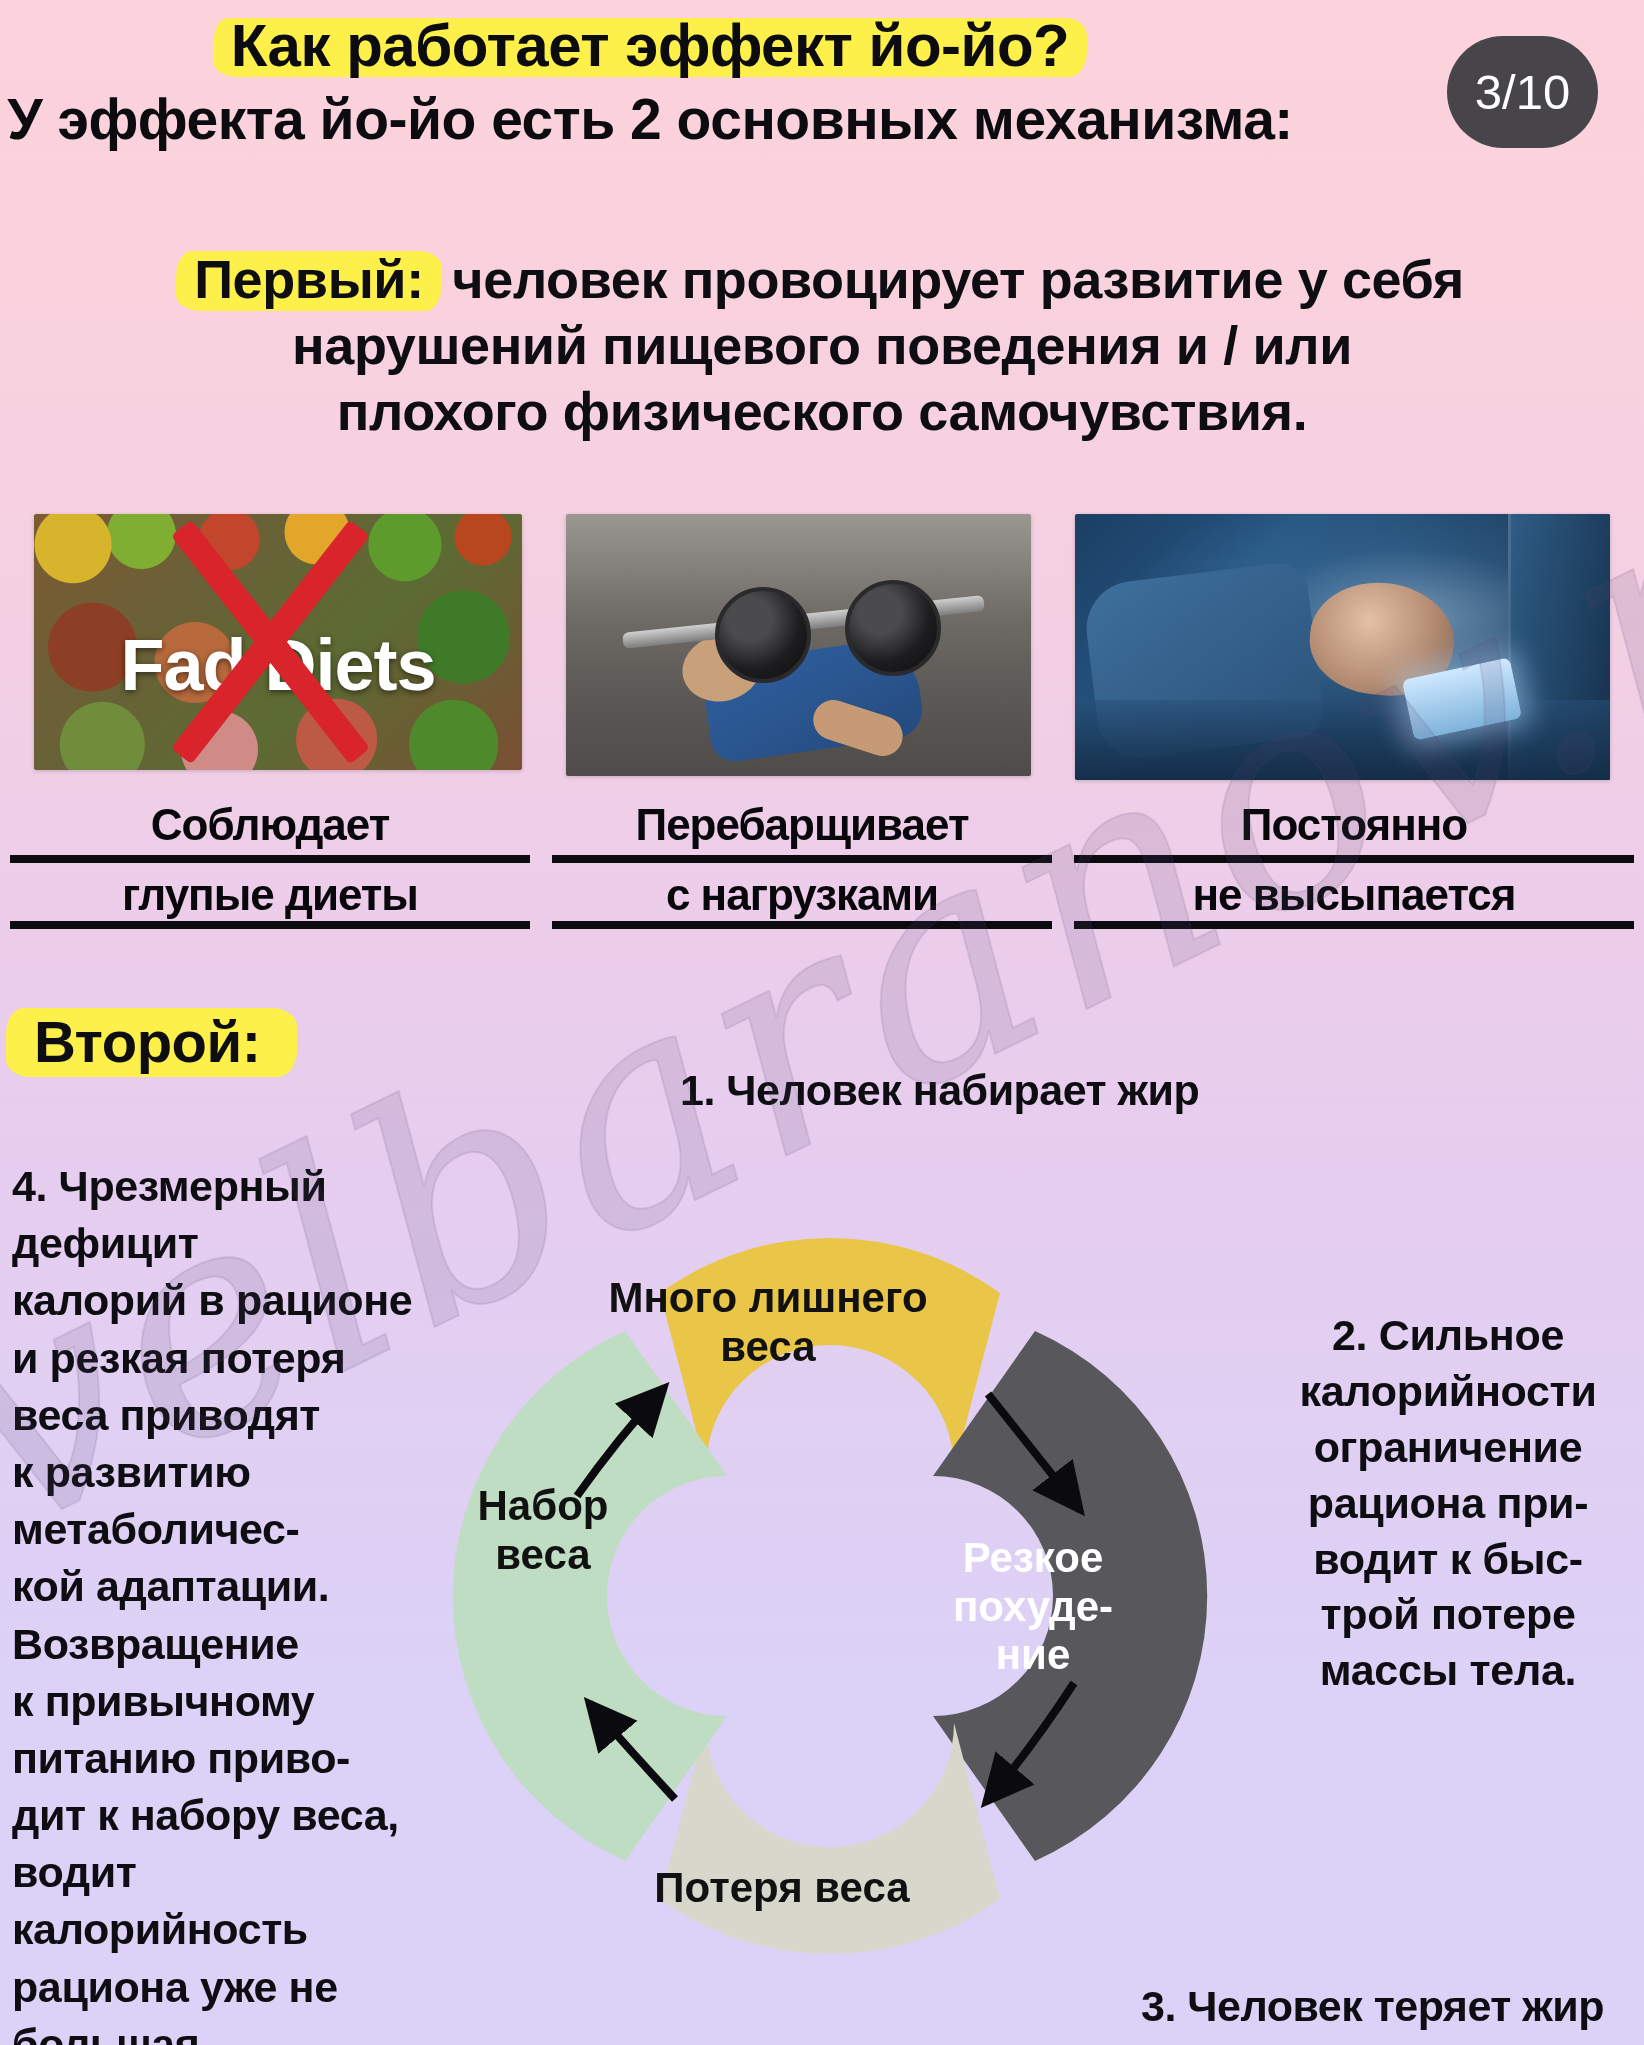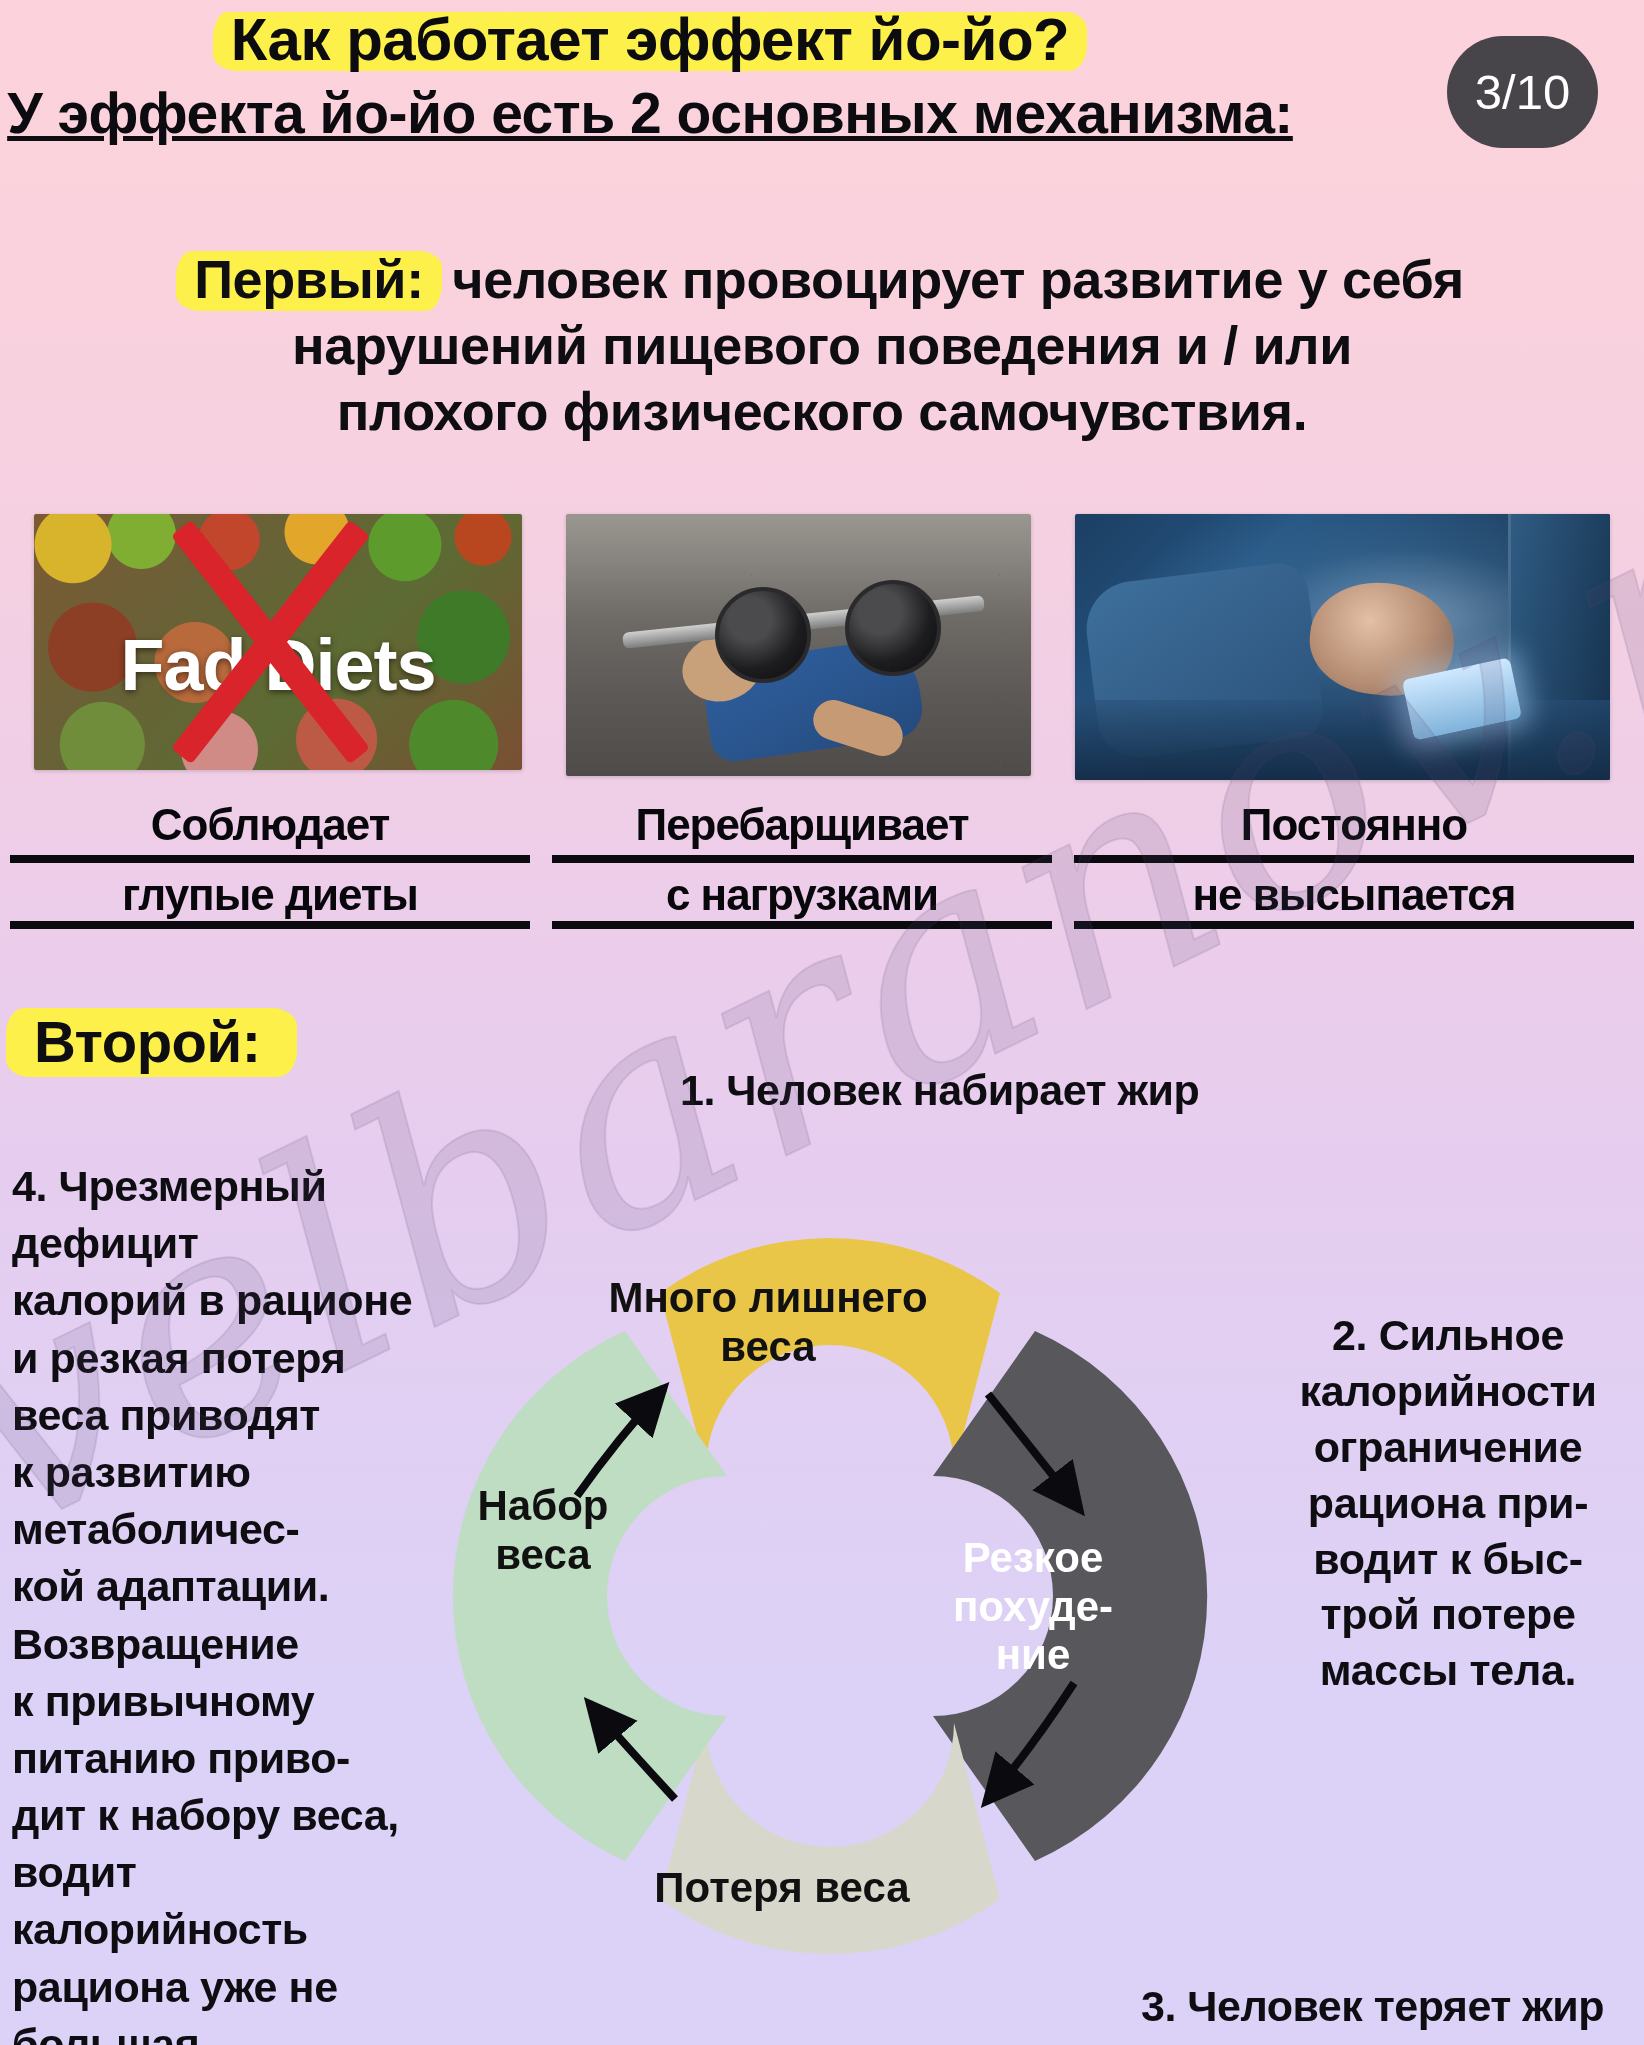--- a/index.html
+++ b/index.html
@@ -52,22 +52,21 @@
     width: 1644px;
     height: 2045px;
     z-index: 5;
   }
 
   
   .headline-area {
     position: absolute;
     left: 0; top: 0;
     width: 1300px;
-    padding-top: 8px;
-    text-decoration: underline;
+    padding-top: 14px;
   }
 
   .hl-line {
     text-align: center;
     font-weight: 700;
     line-height: 1.08;
     color: #0b0b10;
     letter-spacing: -0.5px;
     font-size: 60px;
   }

